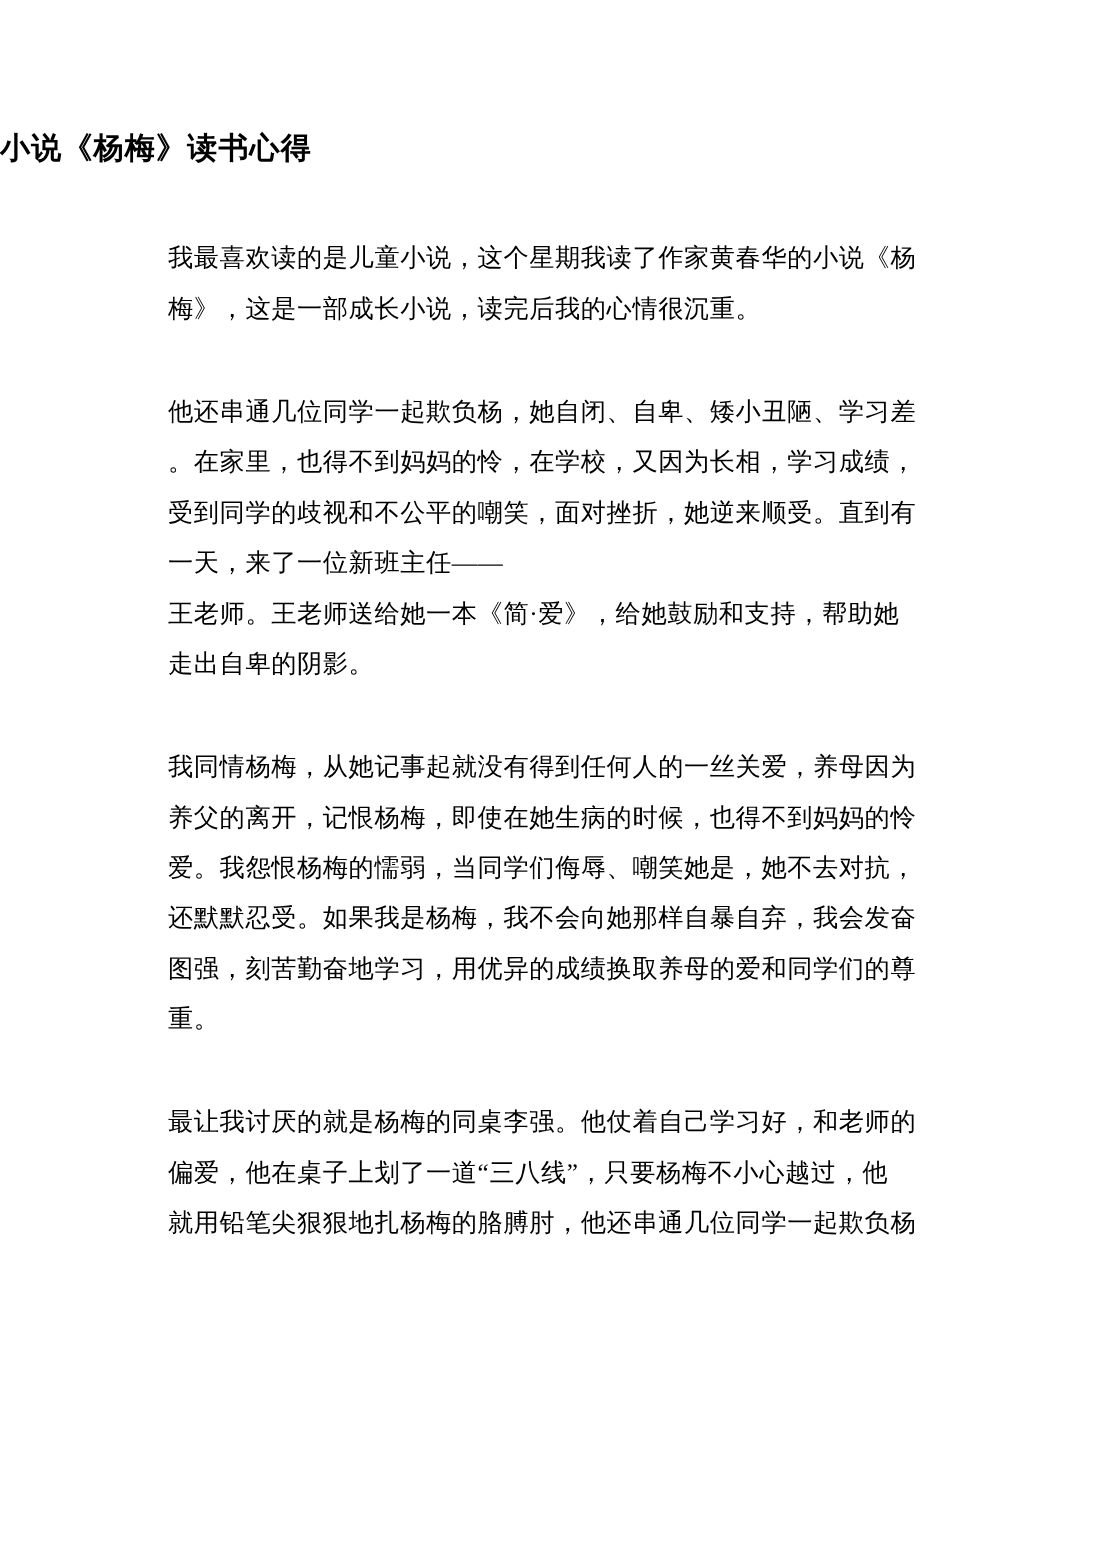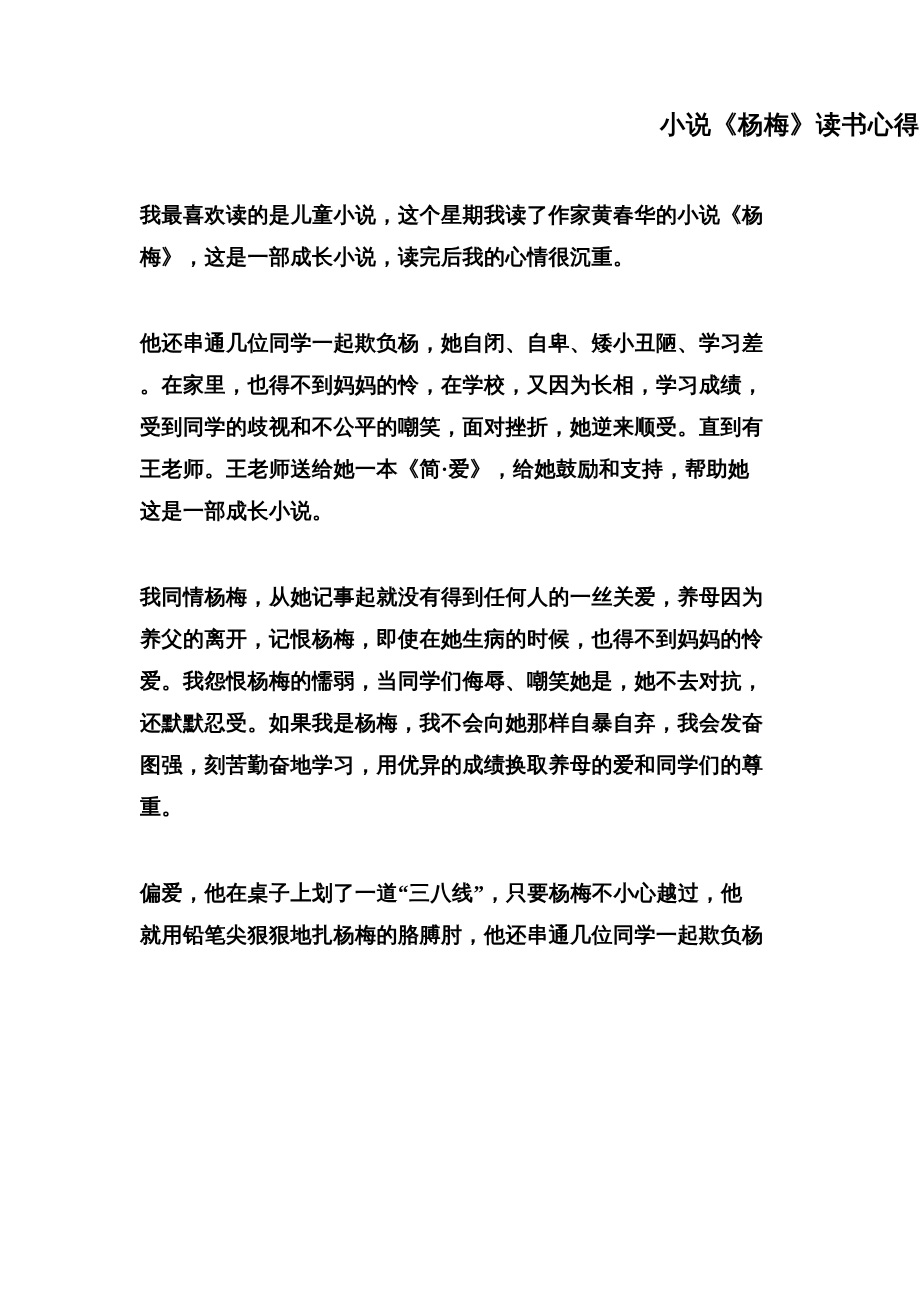--- a/index.html
+++ b/index.html
@@ -20,36 +20,35 @@
     height: 1302px;
     background: #ffffff;
     overflow: hidden;
   }
   .doc-title {
     position: absolute;
     top: 106px;
     left: 0;
     width: 920px;
     margin: 0;
-    text-align: right;
+    text-align: left;
     font-size: 25px;
     line-height: 38px;
     font-weight: bold;
     letter-spacing: 1px;
   }
   .doc-content {
     position: absolute;
     top: 194px;
     left: 140px;
     width: 660px;
   }
   .paragraph {
     margin: 0 0 44px 0;
     padding: 0;
-    font-weight: bold;
   }
   .text-line {
     font-size: 21px;
     height: 42px;
     line-height: 42px;
     letter-spacing: 0.5px;
     white-space: nowrap;
   }
 </style>
 </head>
@@ -59,29 +58,31 @@
   <h1 class="doc-title">小说《杨梅》读书心得</h1>
   <div class="doc-content" id="paragraphs">
       <div class="paragraph">
         <div class="text-line">我最喜欢读的是儿童小说，这个星期我读了作家黄春华的小说《杨</div>
         <div class="text-line">梅》，这是一部成长小说，读完后我的心情很沉重。</div>
       </div>
       <div class="paragraph">
         <div class="text-line">他还串通几位同学一起欺负杨，她自闭、自卑、矮小丑陋、学习差</div>
         <div class="text-line">。在家里，也得不到妈妈的怜，在学校，又因为长相，学习成绩，</div>
         <div class="text-line">受到同学的歧视和不公平的嘲笑，面对挫折，她逆来顺受。直到有</div>
+        <div class="text-line">一天，来了一位新班主任——</div>
         <div class="text-line">王老师。王老师送给她一本《简·爱》，给她鼓励和支持，帮助她</div>
-        <div class="text-line">这是一部成长小说。</div>
+        <div class="text-line">走出自卑的阴影。</div>
       </div>
       <div class="paragraph">
         <div class="text-line">我同情杨梅，从她记事起就没有得到任何人的一丝关爱，养母因为</div>
         <div class="text-line">养父的离开，记恨杨梅，即使在她生病的时候，也得不到妈妈的怜</div>
         <div class="text-line">爱。我怨恨杨梅的懦弱，当同学们侮辱、嘲笑她是，她不去对抗，</div>
         <div class="text-line">还默默忍受。如果我是杨梅，我不会向她那样自暴自弃，我会发奋</div>
         <div class="text-line">图强，刻苦勤奋地学习，用优异的成绩换取养母的爱和同学们的尊</div>
         <div class="text-line">重。</div>
       </div>
       <div class="paragraph">
+        <div class="text-line">最让我讨厌的就是杨梅的同桌李强。他仗着自己学习好，和老师的</div>
         <div class="text-line">偏爱，他在桌子上划了一道“三八线”，只要杨梅不小心越过，他</div>
         <div class="text-line">就用铅笔尖狠狠地扎杨梅的胳膊肘，他还串通几位同学一起欺负杨</div>
       </div>
     </div>
 </div>
 
 </body></html>

